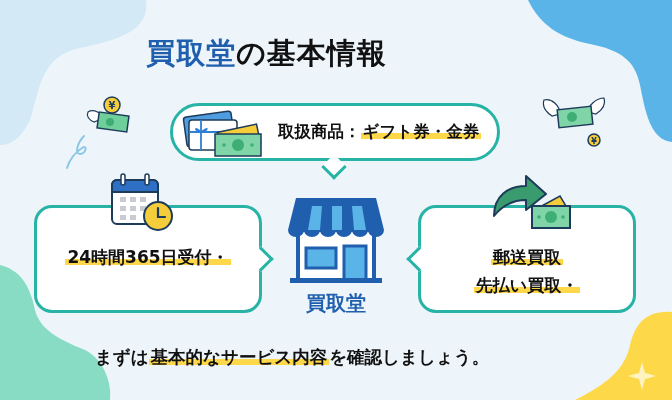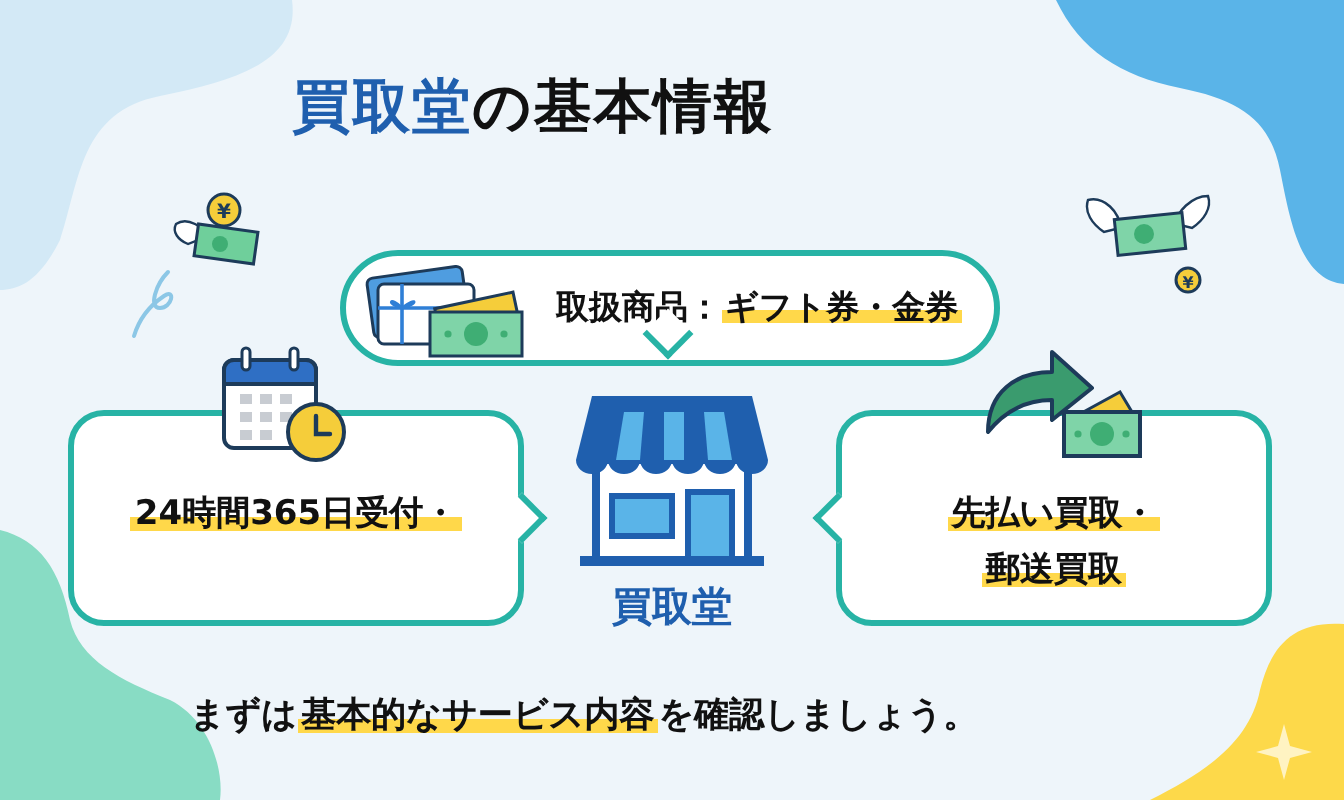--- a/index.html
+++ b/index.html
@@ -20,21 +20,21 @@
   .bubble {
     position: absolute; background: #fff;
     border: 3px solid #27b3a5; border-radius: 18px;
   }
   .hl {
     background: linear-gradient(transparent 58%, #ffd84a 58%, #ffd84a 92%, transparent 92%);
     padding: 0 2px;
   }
   .top-bubble {
     left: 170px; top: 103px; width: 330px; height: 58px; border-radius: 30px;
-    display: flex; align-items: center; margin-top: 22px;
+    display: flex; align-items: center;
   }
   .top-bubble .label {
     position: absolute; left: 105px; top: 15px;
     font-size: 16.5px; font-weight: bold; color: #111; white-space: nowrap;
   }
   .tail-down {
     position: absolute; left: 325px; top: 158px; width: 18px; height: 18px;
     background: #fff; border-right: 3px solid #27b3a5; border-bottom: 3px solid #27b3a5;
     transform: rotate(45deg);
   }
@@ -151,22 +151,22 @@
       <rect x="32" y="34" width="6" height="5"></rect>
     <rect x="12" y="43" width="6" height="5"></rect>
       <rect x="22" y="43" width="6" height="5"></rect>
   </g>
   <circle cx="50" cy="44" r="14" fill="#f5cd3a" stroke="#1d3b5a" stroke-width="2"></circle>
   <path d="M50 36 V45 H57" fill="none" stroke="#1d3b5a" stroke-width="2.2" stroke-linecap="round"></path>
 </svg>
 
 <div class="bubble right-bubble">
   <div class="text">
+    <div><span class="hl">郵送買取</span></div>
     <div><span class="hl">先払い買取・</span></div>
-    <div><span class="hl">郵送買取</span></div>
   </div>
 </div>
 <div class="tail-left"></div>
 <svg class="icon" style="left:488px;top:170px" width="86" height="62" viewBox="0 0 86 62">
   <path d="M6 46 C6 26 20 16 38 16 V6 L58 24 L38 40 V30 C24 30 14 36 6 46Z" fill="#3a9b6e" stroke="#1d3b5a" stroke-width="2" stroke-linejoin="round"></path>
   <path d="M50 38 L72 26 L78 36 Z" fill="#f5cd3a" stroke="#1d3b5a" stroke-width="1.5"></path>
   <rect x="44" y="36" width="38" height="22" fill="#7fd4a8" stroke="#1d3b5a" stroke-width="2"></rect>
   <circle cx="63" cy="47" r="6" fill="#3fae74"></circle>
   <circle cx="51" cy="47" r="1.8" fill="#3fae74"></circle>
   <circle cx="75" cy="47" r="1.8" fill="#3fae74"></circle>

